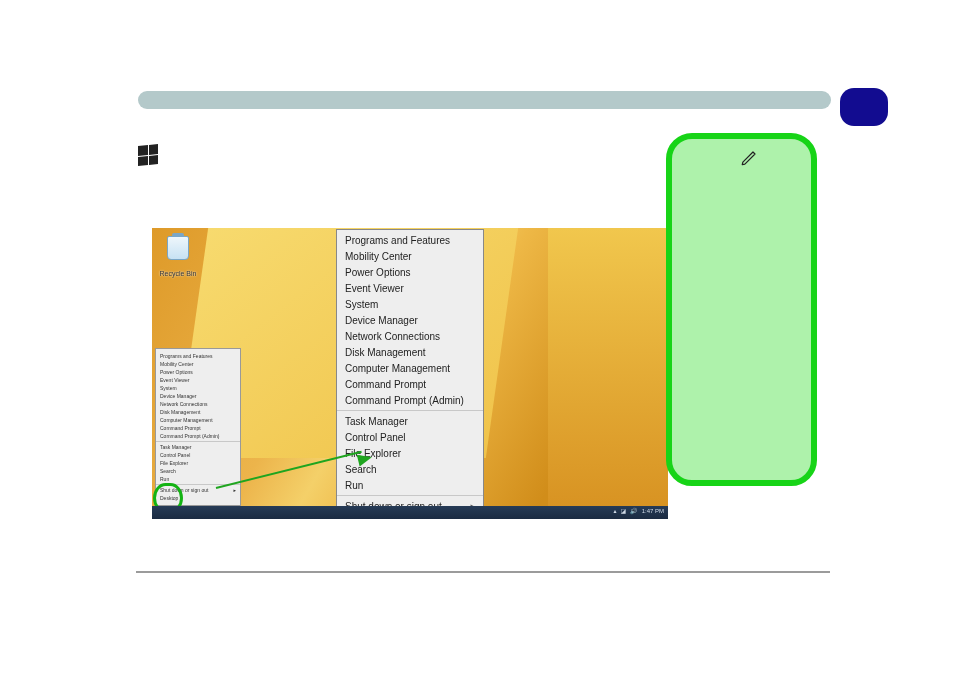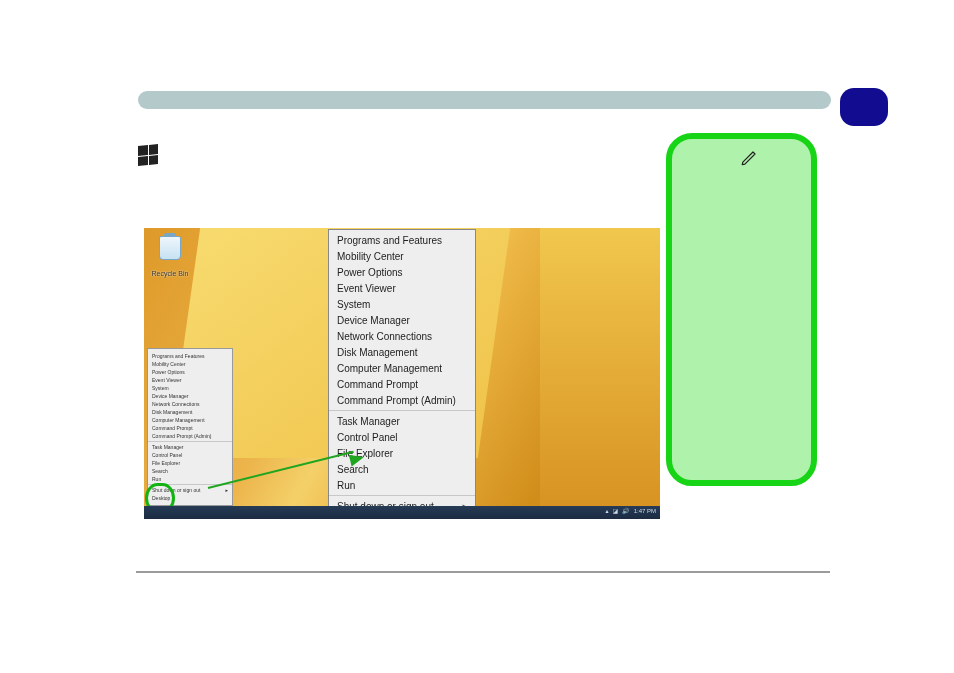--- a/index.html
+++ b/index.html
@@ -5,21 +5,21 @@
     * { margin:0; padding:0; box-sizing:border-box; }
     body { width:954px; height:673px; background:#fff; font-family:Arial,Helvetica,sans-serif; position:relative; }
 
     .top-bar { position:absolute; left:138px; top:91px; width:693px; height:18px; background:#b4c9ca; border-radius:12px; }
     .badge   { position:absolute; left:840px; top:88px; width:48px; height:38px; background:#120c90; border-radius:14px; }
 
     .win-logo { position:absolute; left:138px; top:145px; width:20px; height:20px; display:grid; grid-template-columns:1fr 1fr; grid-template-rows:1fr 1fr; gap:1px; transform:skewY(-6deg); }
     .win-logo span { background:#222; }
 
     
-    .shot { position:absolute; left:144px; top:228px; width:516px; height:291px; overflow:hidden; }
+    .shot { position:absolute; left:152px; top:228px; width:516px; height:291px; overflow:hidden; }
     .desk-bg { position:absolute; inset:0; background:
       linear-gradient(120deg,#de9a29 0%,#ecb44b 35%,#f4d069 45%,#eeb846 55%,#d18d1a 80%);
     }
     .desk-bg::before { content:""; position:absolute; left:40px; top:0; width:310px; height:230px; background:linear-gradient(140deg,#f7da6e, #f0c34a); transform:skewX(-8deg); }
     .desk-bg::after  { content:""; position:absolute; right:0; top:0; width:120px; height:300px; background:linear-gradient(180deg,#f1c74d,#d68f1f); }
     .recycle { position:absolute; left:6px; top:8px; width:40px; text-align:center; }
     .recycle .ric { width:22px; height:24px; margin:0 auto 2px; background:linear-gradient(#eef6fb,#c7e2f4); border:1px solid #7aa6c6; border-radius:2px 2px 4px 4px; position:relative; }
     .recycle .ric::before{content:"";position:absolute;top:-4px;left:4px;right:4px;height:4px;background:#7aa6c6;border-radius:2px;}
     .recycle span{ font-size:7px; color:#333; text-shadow:0 0 2px #fff; }
 

